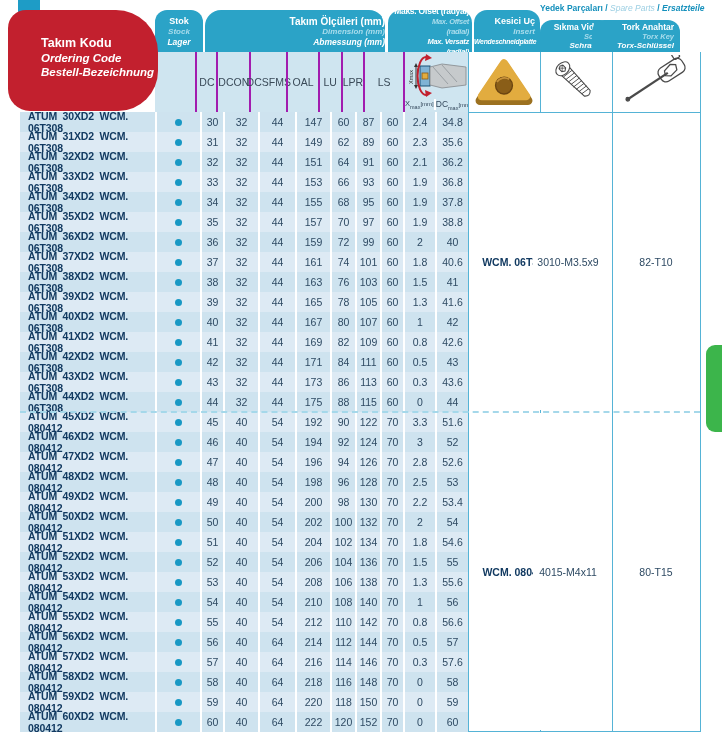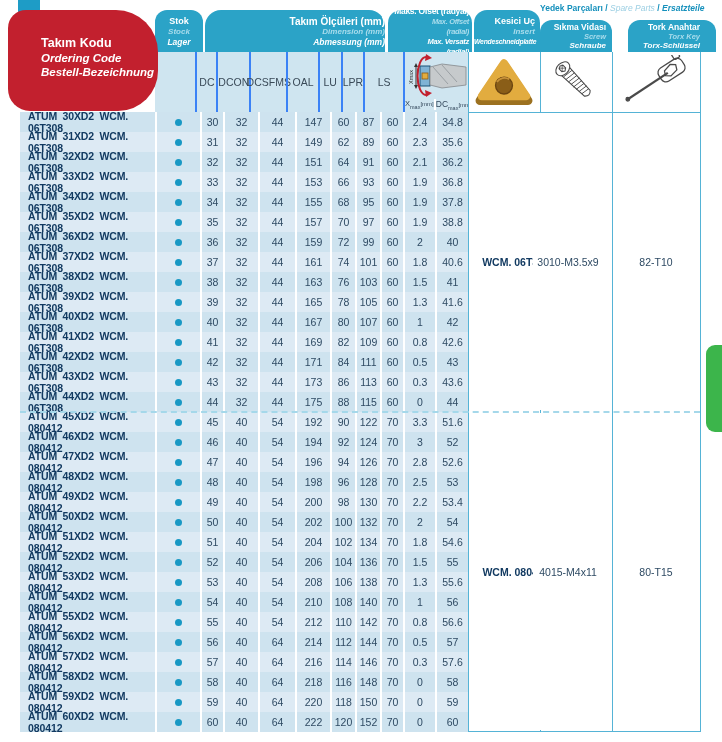--- a/index.html
+++ b/index.html
@@ -24,37 +24,37 @@
   .hbox .l3{font-style:italic;font-weight:bold;font-size:8.5px;line-height:10px;}
   .hbox.stok{left:155px;top:10px;width:48px;height:42px;border-radius:12px 12px 0 0;text-align:center;}
   .hbox.dim{left:205px;top:10px;width:180px;height:42px;border-radius:16px 16px 0 0;text-align:right;padding-right:0;}
   .hbox.dim .l1{font-size:10px;}
   .hbox.offset{left:388px;top:10px;width:84px;height:42px;border-radius:13px 13px 0 0;text-align:right;padding-right:3px;}
   .hbox.offset .l1{font-size:8.5px;letter-spacing:-0.3px;}
   .hbox.offset .l2,.hbox.offset .l3{font-size:7.5px;letter-spacing:-0.3px;margin-left:29px;}
   .hbox.kesici{left:474px;top:10px;width:66px;height:42px;border-radius:13px 13px 0 0;text-align:right;padding-right:5px;}
   .hbox.kesici .l3{font-size:6.8px;letter-spacing:-0.2px;}
   .hbox.sikma{left:540px;top:20px;width:72px;height:32px;border-radius:12px 12px 0 0;text-align:right;padding-right:6px;}
-  .hbox.tork{left:628px;top:20px;width:88px;height:32px;border-radius:12px 12px 0 0;text-align:right;padding-right:16px;}
+  .hbox.tork{left:592px;top:20px;width:88px;height:32px;border-radius:12px 12px 0 0;text-align:right;padding-right:6px;}
   .hbox.sikma .l1,.hbox.tork .l1{font-size:8.5px;line-height:10px;}
   .hbox.sikma .l2,.hbox.tork .l2{font-size:7.5px;line-height:9px;}
   .hbox.sikma .l3,.hbox.tork .l3{font-size:8px;line-height:9px;}
 
   
   .yedek{position:absolute;left:540px;top:3px;width:160px;height:15px;text-align:center;
          font-size:8.5px;white-space:nowrap;}
   .yedek .tr{font-weight:bold;color:#1590BC;}
   .yedek .sep{color:#1590BC;font-weight:bold;}
   .yedek .en{font-style:italic;color:#9CCFE3;}
   .yedek .de{font-style:italic;font-weight:bold;color:#1590BC;}
 
   
   .band{position:absolute;left:155px;top:52px;width:313px;height:60px;background:#CFE5F0;
         display:flex;}
-  .bcell{box-sizing:border-box;border-left:2px solid #3b82f6;display:flex;align-items:center;justify-content:center;
+  .bcell{box-sizing:border-box;border-left:2px solid #a21caf;display:flex;align-items:center;justify-content:center;
          font-size:10.5px;color:#3A4A58;}
   .bcell:first-child{border-left:none;}
   .w-stock{width:45px;}.w-dc{width:23px;}.w-dcon{width:35px;}.w-dcsfms{width:37px;}
   .w-oal{width:35px;}.w-lu{width:25px;}.w-lpr{width:25px;}.w-ls{width:44px;}
   .w-xdc{width:65px;flex-direction:column;justify-content:flex-end;padding:0;}
   .xdc-labels{display:flex;width:100%;height:15px;align-items:center;}
   .xl{flex:1;text-align:center;font-size:7.5px;color:#33475B;white-space:nowrap;}
   .xl sub{font-size:5.5px;}
   .xl .unit{font-size:6px;}
   .xl.b{border-left:2px solid #fff;font-size:8.5px;}

